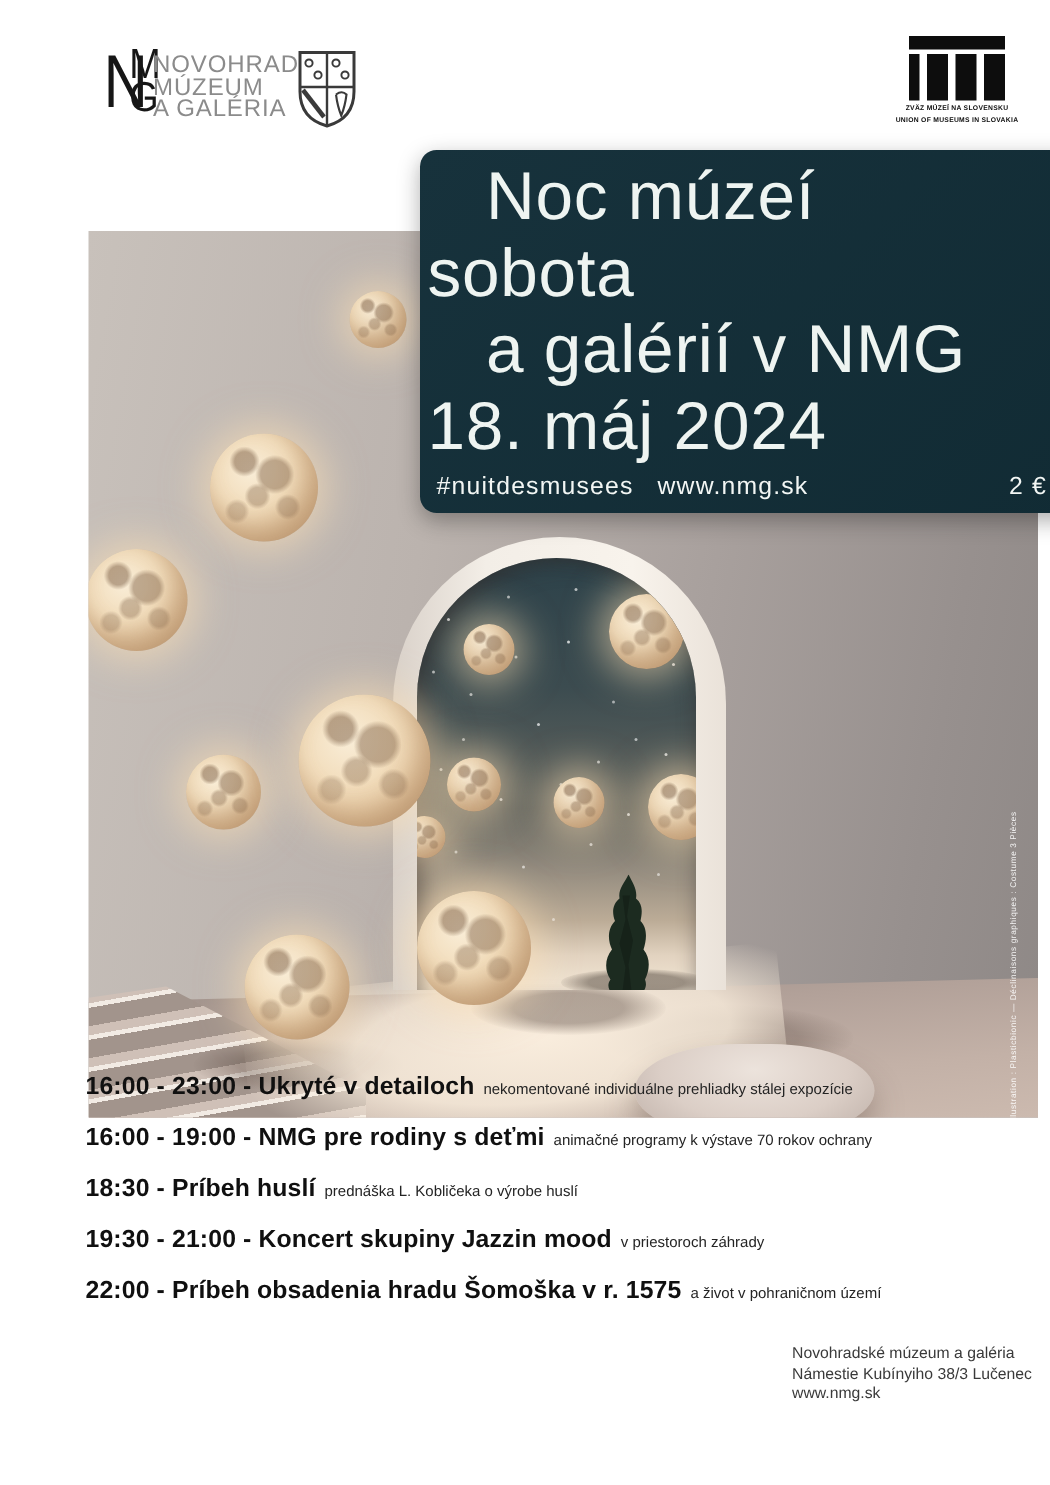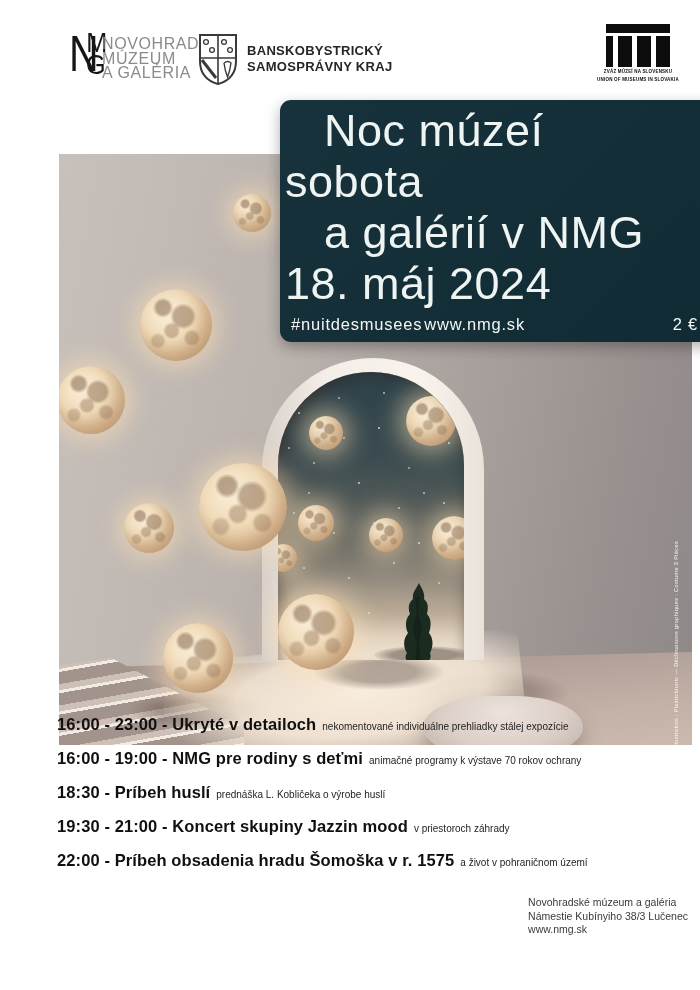--- a/index.html
+++ b/index.html
@@ -77,21 +77,21 @@
   .title-box{position:absolute;left:280px;top:100px;width:460px;height:242px;
         background:linear-gradient(135deg,#17323c 0%,#112b34 100%);
         box-shadow:0 5px 14px rgba(25,25,25,.35);color:#eef4f1;border-radius:11px;}
   .tline{font-size:45px;line-height:51px;letter-spacing:.5px;white-space:nowrap;}
   .tl1{margin:5px 0 0 44px;}
   .tl2{margin-left:44px;}
   .tl3{margin-left:5px;}
   .tl4{margin-left:5px;}
   .meta-row{position:absolute;left:11px;right:42px;bottom:8px;display:flex;justify-content:space-between;
         font-size:16.5px;letter-spacing:.8px;color:#f2f6f4;}
-  .meta-left{display:flex;gap:2px;}
+  .meta-left{display:flex;gap:16px;}
 
   
   .sched{position:absolute;left:57px;top:714px;width:600px;display:flex;flex-direction:column;gap:11px;color:#101010;}
   .sched-item{line-height:20px;}
   .st{font-weight:700;font-size:16.5px;letter-spacing:.1px;}
   .sd{font-size:10px;color:#242424;margin-left:6px;}
   .sd2{display:block;font-size:10px;color:#242424;margin-left:288px;line-height:22px;}
   .sd2:empty{display:none;}
 
   
@@ -118,24 +118,20 @@
       <path d="M3 2 H39 V28 Q39 46 21 51 Q3 46 3 28 Z" fill="#ffffff" stroke="#3a3a3a" stroke-width="2"></path>
       <line x1="21" y1="2" x2="21" y2="51" stroke="#3a3a3a" stroke-width="1.6"></line>
       <line x1="3" y1="25" x2="39" y2="25" stroke="#3a3a3a" stroke-width="1.6"></line>
       <line x1="5" y1="27" x2="19" y2="45" stroke="#3a3a3a" stroke-width="3"></line>
       <circle cx="9" cy="9" r="2.4" fill="none" stroke="#3a3a3a" stroke-width="1.3"></circle>
       <circle cx="15" cy="17" r="2.4" fill="none" stroke="#3a3a3a" stroke-width="1.3"></circle>
       <circle cx="27" cy="9" r="2.4" fill="none" stroke="#3a3a3a" stroke-width="1.3"></circle>
       <circle cx="33" cy="17" r="2.4" fill="none" stroke="#3a3a3a" stroke-width="1.3"></circle>
       <path d="M27 30 q4 -3 7 0 q-1 8 -3.5 14 q-2.5 -6 -3.5 -14" fill="none" stroke="#3a3a3a" stroke-width="1.4"></path>
     </svg>
-  </div>
-  <div class="hdr-el bbsk-text">
-    <div>BANSKOBYSTRICKÝ</div>
-    <div>SAMOSPRÁVNY KRAJ</div>
   </div>
 
   <div class="hdr-el union">
     <div class="roof"></div>
     <div class="cols">
       <div class="stub"></div>
       <div class="col"></div>
       <div class="col"></div>
       <div class="col"></div>
     </div>

